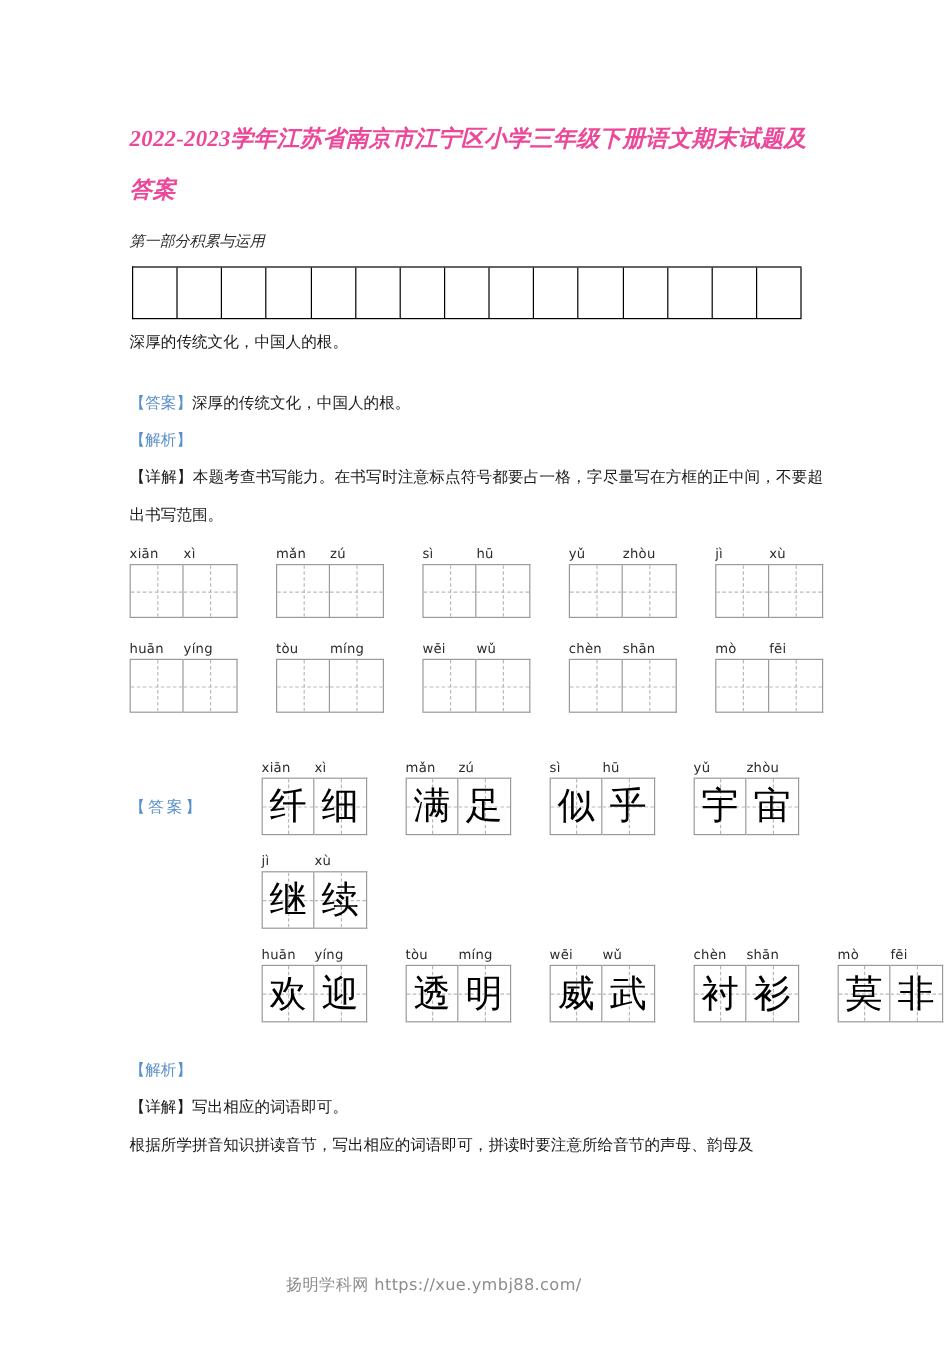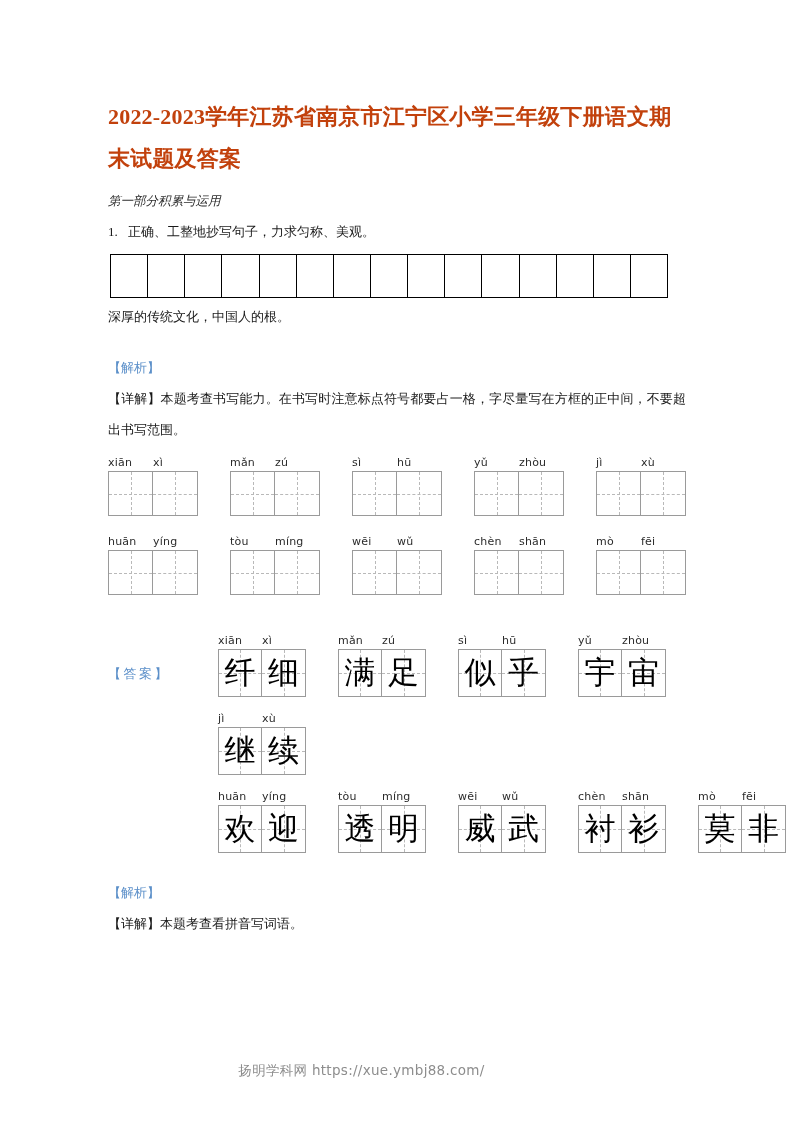--- a/index.html
+++ b/index.html
@@ -23,26 +23,27 @@
   }
   .content {
     position: absolute;
     left: 108px;
     top: 96px;
     width: 578px;
   }
 
   
   .doc-title {
-    font-size: 22px;
+    font-size: 19px;
     font-weight: bold;
     line-height: 42px;
     letter-spacing: 0.2px;
     margin: 0 0 6px 0;
-    color: #c2410c;
+    color: #ec4899;
+    font-style: italic;
   }
 
   
   .section-label {
     font-size: 12.5px;
     line-height: 30px;
     color: #2b2b2b;
     margin: 0;
     font-style: italic;
   }
@@ -201,46 +202,46 @@
 <body>
 
 <div class="page">
 
   <div class="content">
 
     <h1 class="doc-title">2022-2023学年江苏省南京市江宁区小学三年级下册语文期末试题及答案</h1>
 
     <p class="section-label">第一部分积累与运用</p>
 
-    <p class="q-line">
-      <span class="q-num">1.</span><span>正确、工整地抄写句子，力求匀称、美观。</span>
+
+    <div class="copy-grid" id="copy-grid">
+        <div class="copy-cell"></div>
+        <div class="copy-cell"></div>
+        <div class="copy-cell"></div>
+        <div class="copy-cell"></div>
+        <div class="copy-cell"></div>
+        <div class="copy-cell"></div>
+        <div class="copy-cell"></div>
+        <div class="copy-cell"></div>
+        <div class="copy-cell"></div>
+        <div class="copy-cell"></div>
+        <div class="copy-cell"></div>
+        <div class="copy-cell"></div>
+        <div class="copy-cell"></div>
+        <div class="copy-cell"></div>
+        <div class="copy-cell"></div>
+      </div>
+
+    <p class="plain-line">深厚的传统文化，中国人的根。</p>
+
+    <div class="gap-md"></div>
+
+    <p class="para">
+      <span class="lbl-blue">【答案】</span><span>深厚的传统文化，中国人的根。</span>
     </p>
-
-    <div class="copy-grid" id="copy-grid">
-        <div class="copy-cell"></div>
-        <div class="copy-cell"></div>
-        <div class="copy-cell"></div>
-        <div class="copy-cell"></div>
-        <div class="copy-cell"></div>
-        <div class="copy-cell"></div>
-        <div class="copy-cell"></div>
-        <div class="copy-cell"></div>
-        <div class="copy-cell"></div>
-        <div class="copy-cell"></div>
-        <div class="copy-cell"></div>
-        <div class="copy-cell"></div>
-        <div class="copy-cell"></div>
-        <div class="copy-cell"></div>
-        <div class="copy-cell"></div>
-      </div>
-
-    <p class="plain-line">深厚的传统文化，中国人的根。</p>
-
-    <div class="gap-md"></div>
-
 
     <p class="para lbl-blue">【解析】</p>
 
     <p class="para">
       <span>【详解】</span><span>本题考查书写能力。在书写时注意标点符号都要占一格，字尽量写在方框的正中间，不要超出书写范围。</span>
     </p>
 
 
     <div class="gap-sm"></div>
 
@@ -543,21 +544,22 @@
             </div>
           </div>
         </div>
       </div>
 
     <div class="gap-sm"></div>
 
     <p class="para lbl-blue">【解析】</p>
 
     <p class="para">
-      <span>【详解】</span><span>本题考查看拼音写词语。</span>
+      <span>【详解】</span><span>写出相应的词语即可。</span>
     </p>
 
+    <p class="para">根据所学拼音知识拼读音节，写出相应的词语即可，拼读时要注意所给音节的声母、韵母及</p>
 
   </div>
 
   <div class="watermark">扬明学科网 https://xue.ymbj88.com/</div>
 
 </div>
 
 </body></html>

